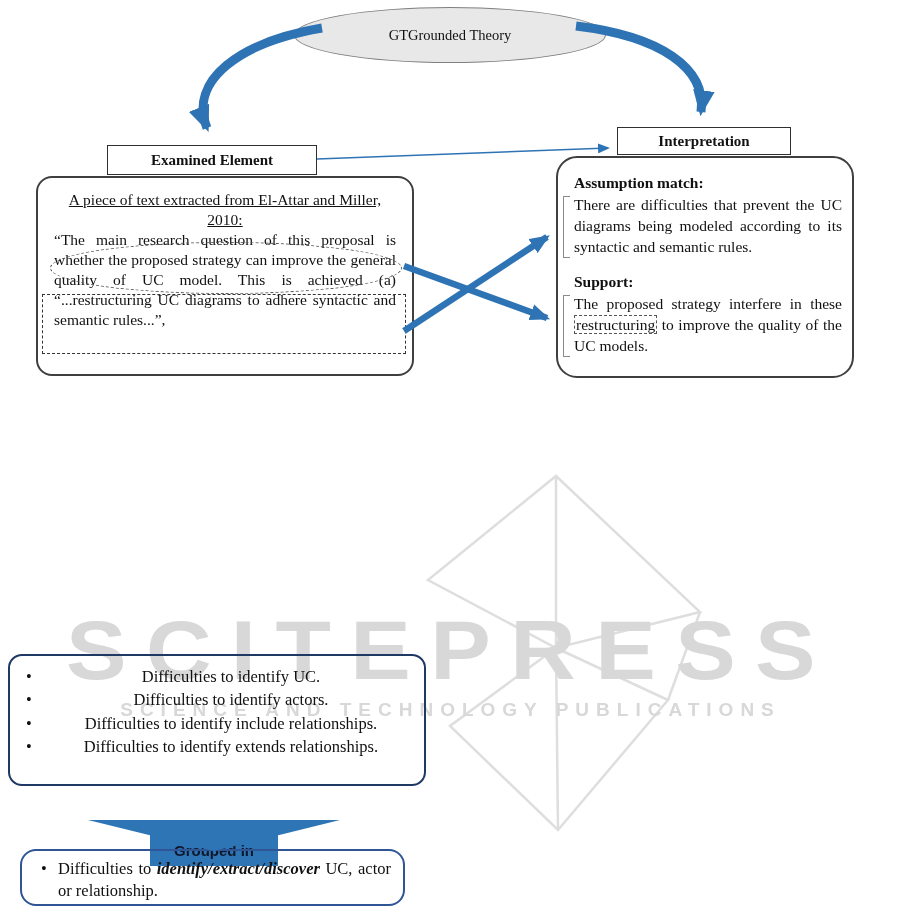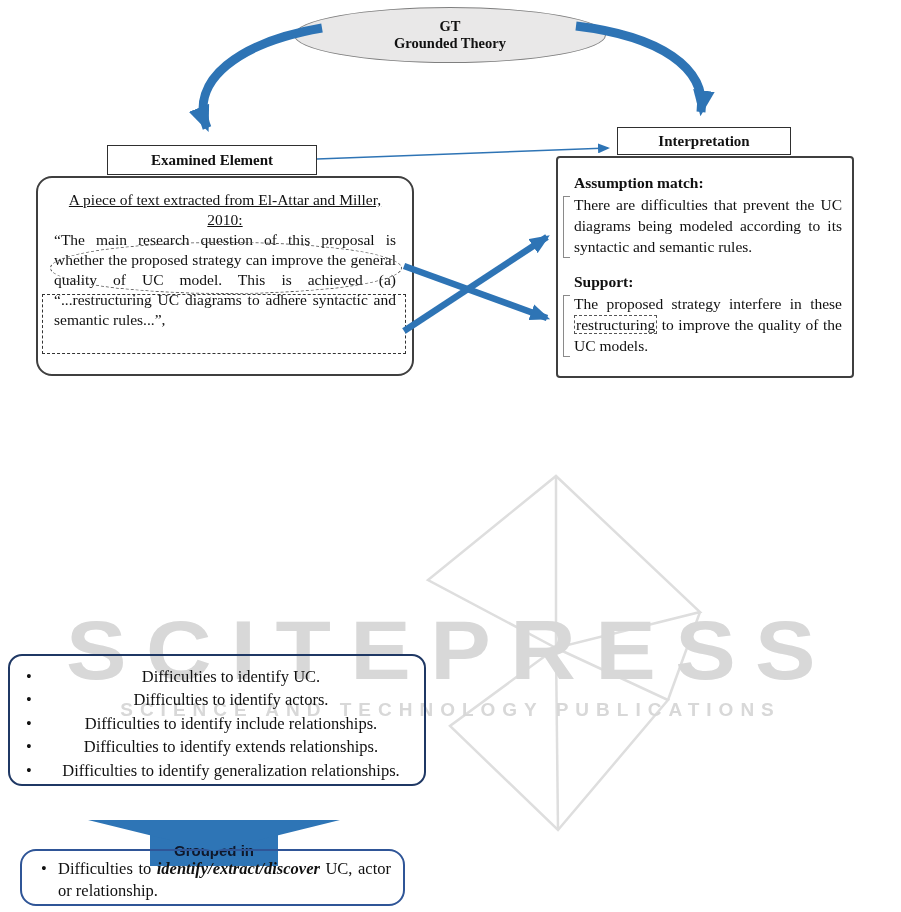--- a/index.html
+++ b/index.html
@@ -30,22 +30,22 @@
     font-weight:bold;font-size:19px;line-height:1;
     letter-spacing:7px;color:#d8d8d8;
     white-space:nowrap;
   }
   
   #content{position:absolute;inset:0;z-index:1;}
   .ellipse{
     left:294px;top:7px;width:310px;height:54px;
     border:1px solid #7f7f7f;border-radius:50%;
     background:#e9e8e8;
-    display:flex;flex-direction:column;align-items:center;justify-content:center;
-    font-weight:bold;font-size:14.5px;line-height:17px;text-align:center;
+    display:flex;flex-direction:row;align-items:center;justify-content:center;
+    font-weight:normal;font-size:14.5px;line-height:17px;text-align:center;
   }
   .hdr-box{
     border:1px solid #2f2f2f;background:#ffffff;
     display:flex;align-items:center;justify-content:center;
     font-weight:bold;font-size:15px;
   }
   #hdr-examined{left:107px;top:145px;width:208px;height:28px;}
   #hdr-interp{left:617px;top:127px;width:172px;height:26px;}
   .big-box{
     box-sizing:border-box;
@@ -69,21 +69,21 @@
     border:1px dashed #555;border-radius:50%;
     pointer-events:none;
   }
   .dash-rect{
     left:4px;top:116px;width:362px;height:58px;
     border:1px dashed #333;
     pointer-events:none;
   }
   #box-interp{
     left:556px;top:156px;width:298px;height:222px;
-    border-radius:4px;padding:14px 10px 10px 16px;
+    border-radius:21px;padding:14px 10px 10px 16px;
   }
   #box-interp .sec-label{font-weight:bold;font-size:15.5px;line-height:22px;}
   #box-interp .sec-text{text-align:justify;font-size:15.5px;line-height:21px;}
   #box-interp .gap{height:14px;}
   .brace{
     position:absolute;width:6px;
     border-left:1px solid #8a8a8a;
     border-top:1px solid #8a8a8a;
     border-bottom:1px solid #8a8a8a;
   }
@@ -177,21 +177,20 @@
       <div class="brace" id="brace-assumption"></div>
       <div class="brace" id="brace-support"></div>
     </div>
 
     <div class="abs" id="box-list">
       <ul>
         <li>Difficulties to identify UC.</li>
         <li>Difficulties to identify actors.</li>
         <li>Difficulties to identify include relationships.</li>
         <li>Difficulties to identify extends relationships.</li>
-        <li>Difficulties to identify generalization relationships.</li>
       </ul>
     </div>
 
     <div class="abs" id="grouped-label">Grouped in</div>
 
     <div class="abs" id="box-result">
       <div class="bullet"></div>
       <div class="result-text"><span>Difficulties to </span><span class="emph">identify/extract/discover</span><span> UC, actor or relationship.</span></div>
     </div>
 

